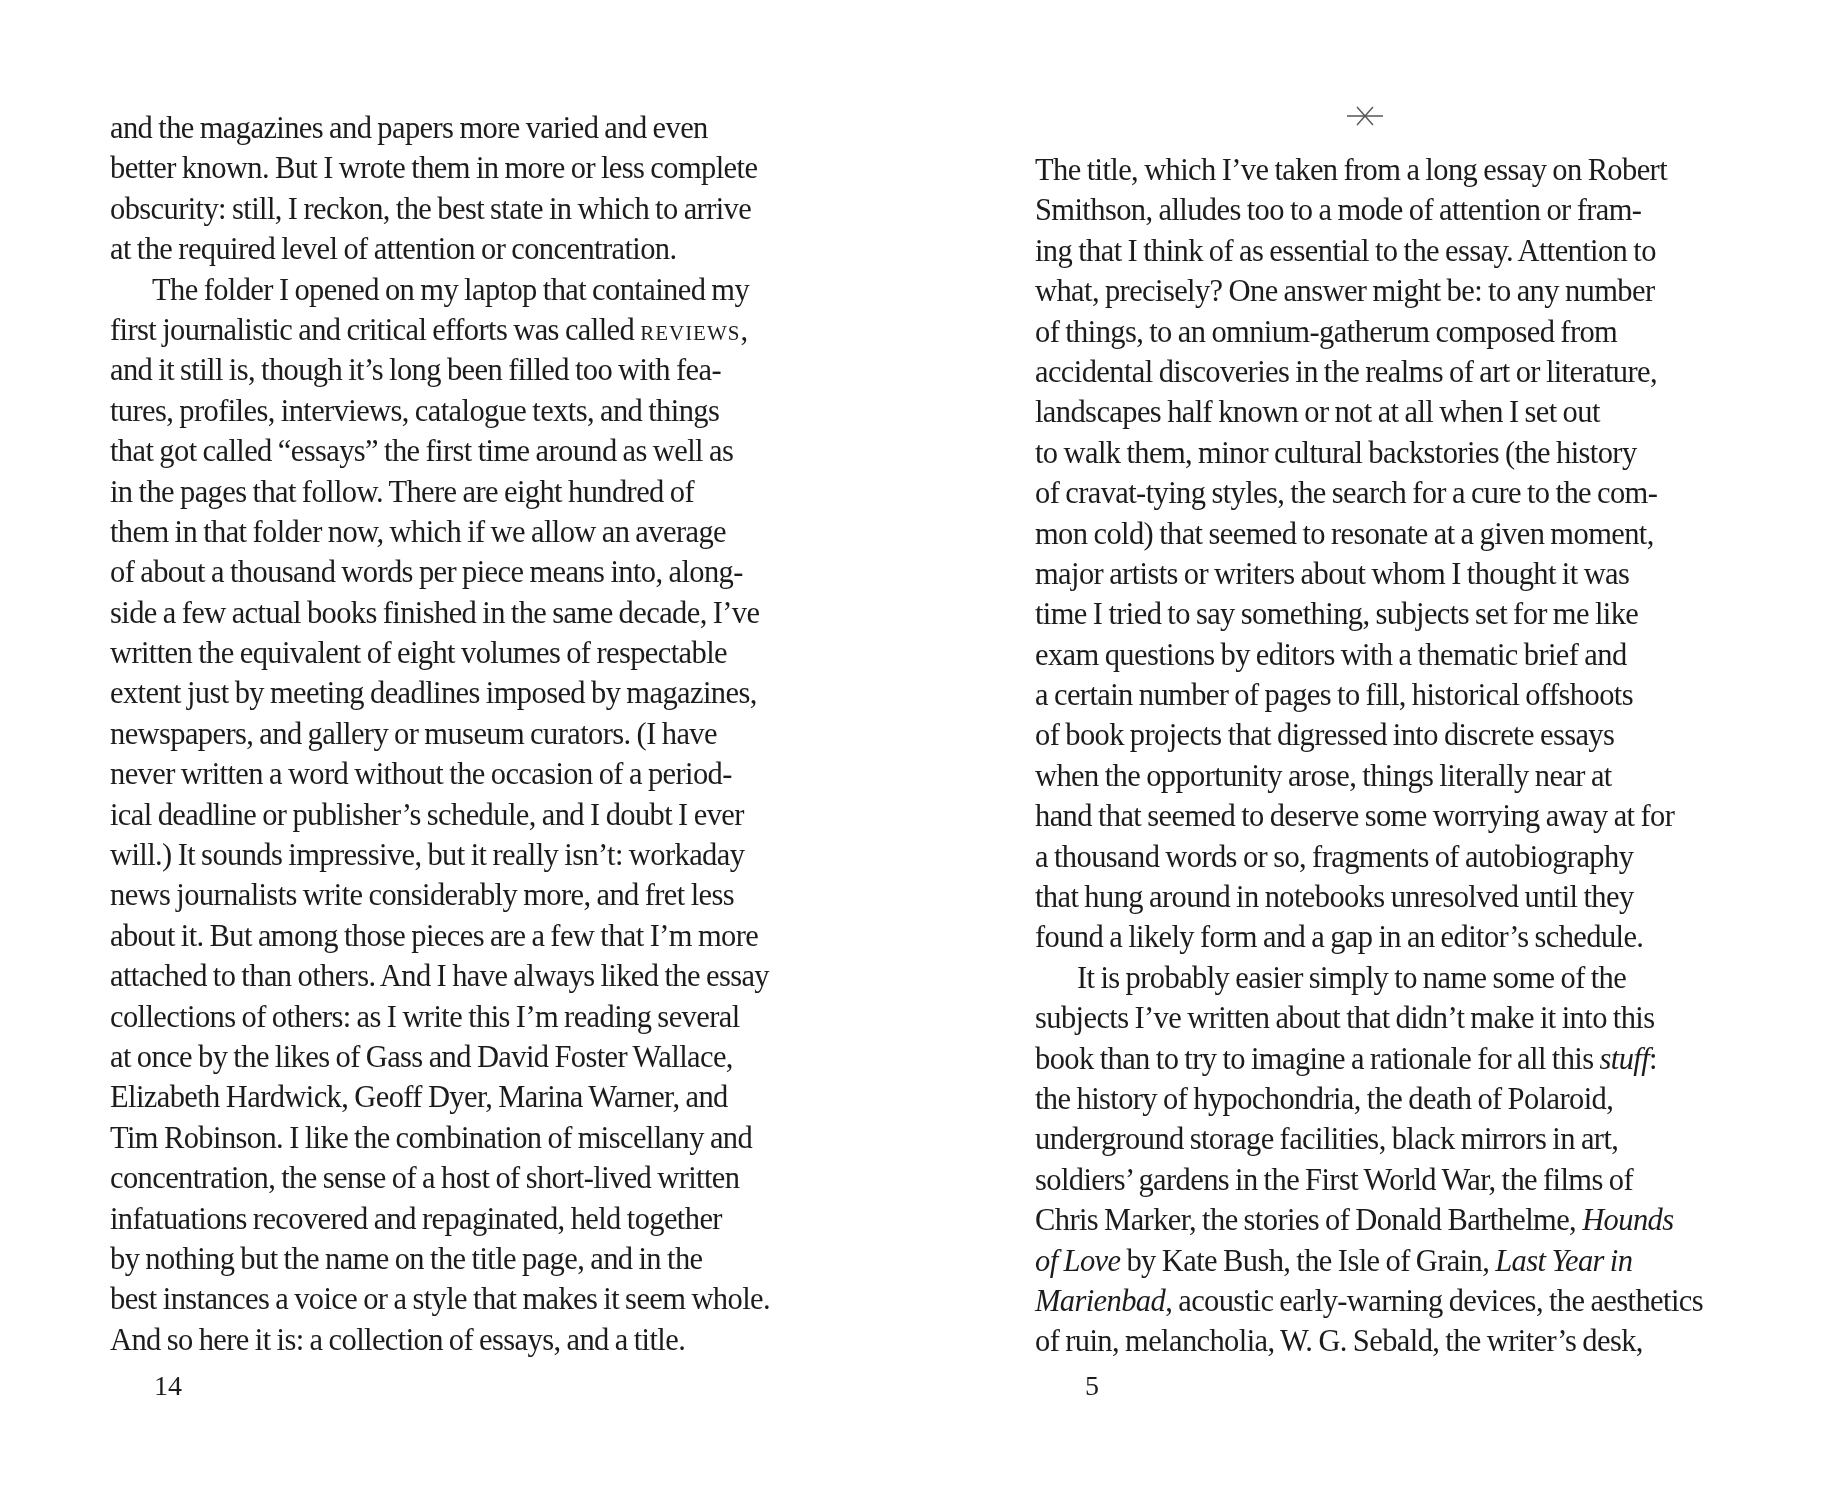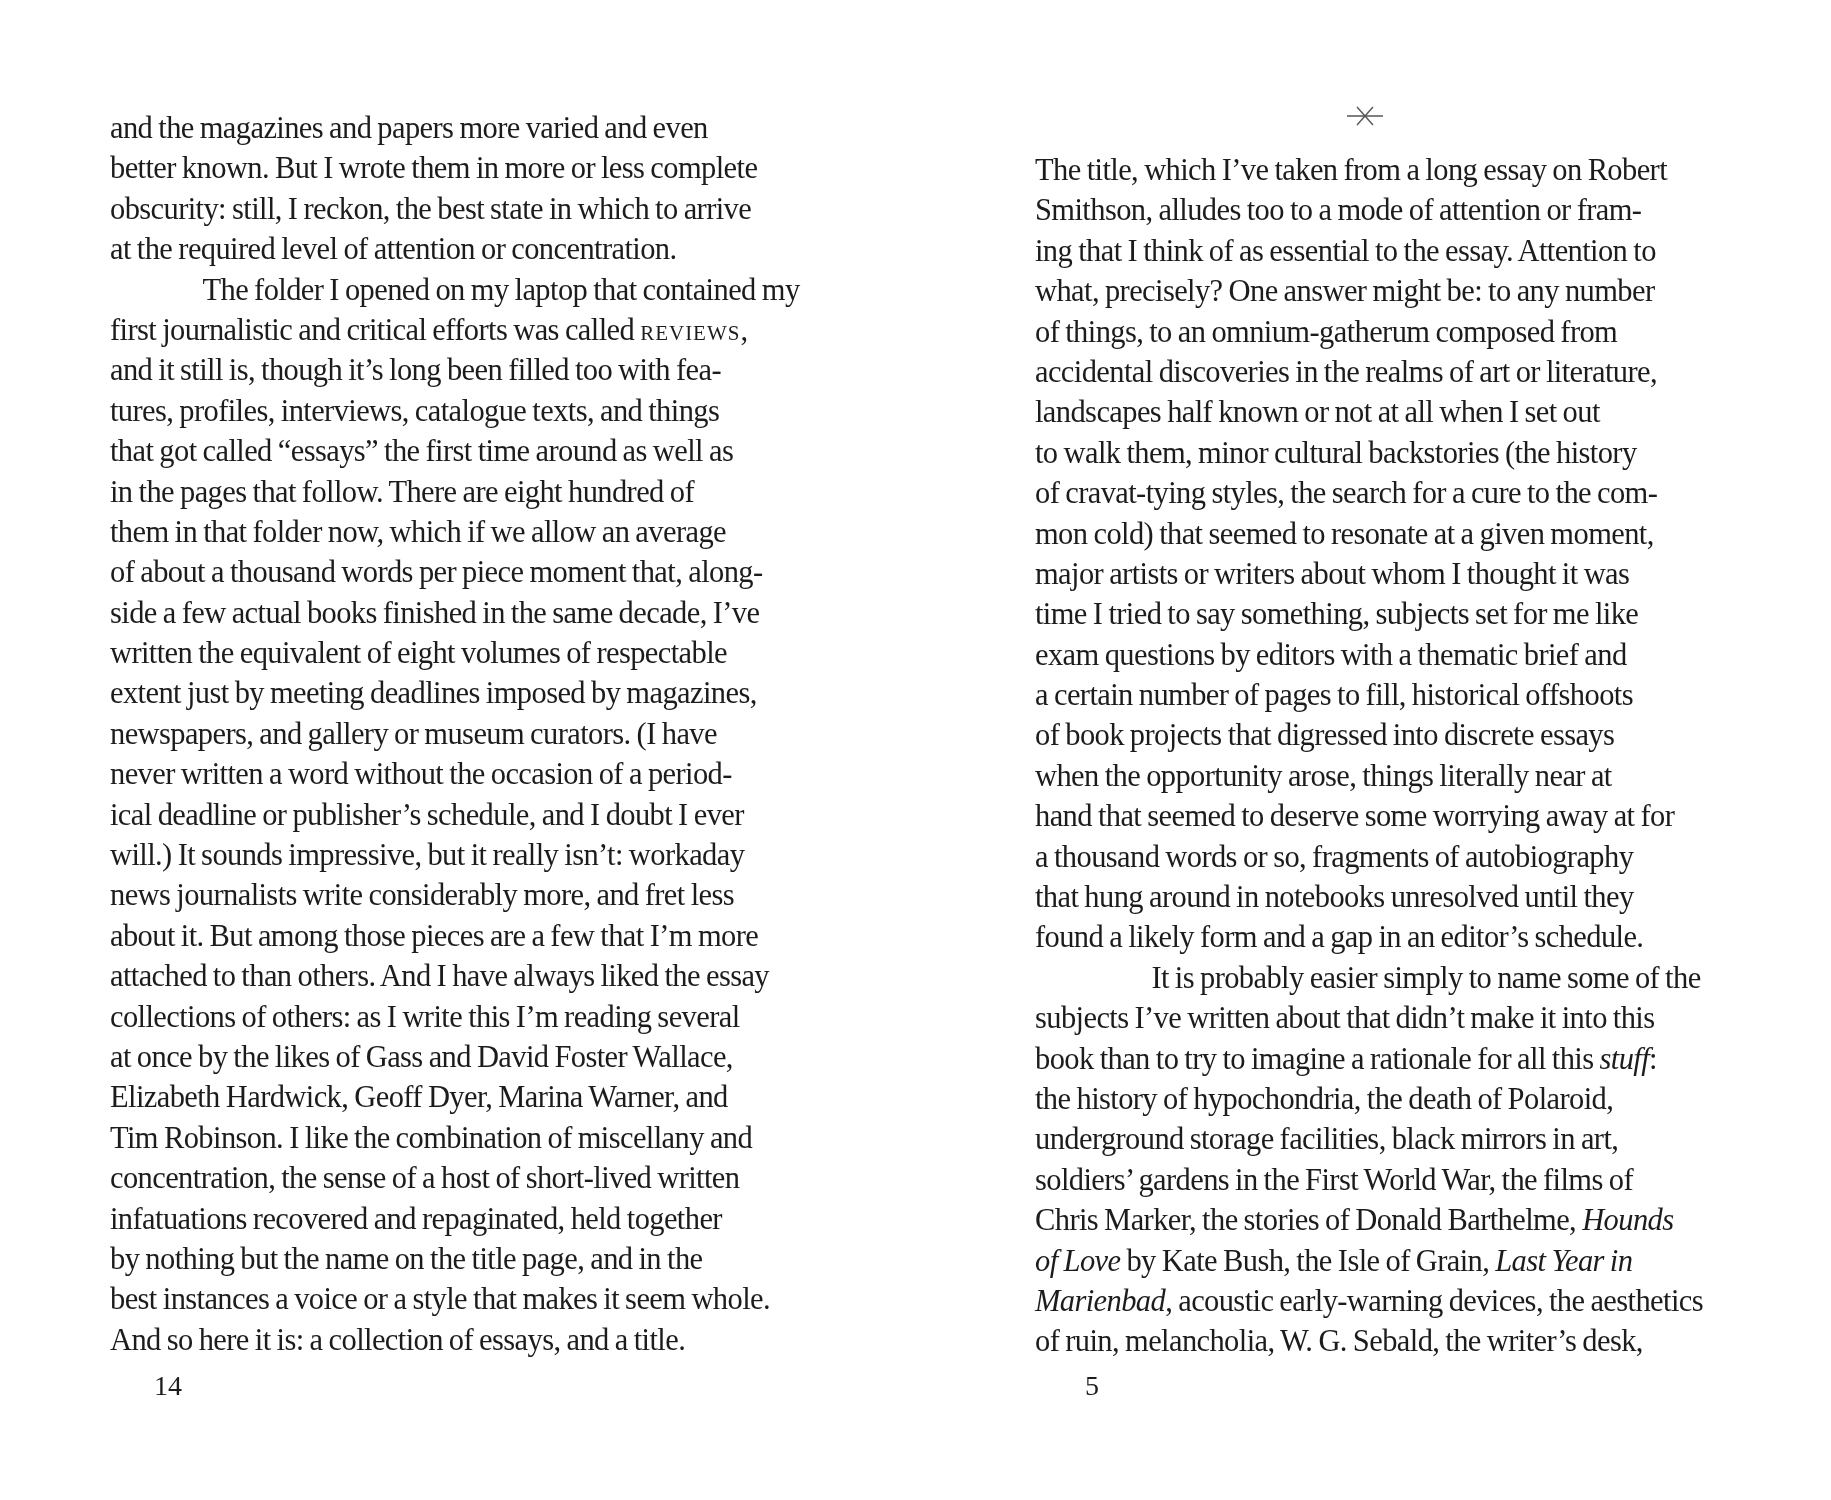--- a/index.html
+++ b/index.html
@@ -31,21 +31,21 @@
     word-spacing: -1px;
   }
   .page-left .text-block { left: 110px; top: 92px; width: 740px; }
   .page-right .text-block { left: 120px; top: 134px; width: 740px; }
 
   .line {
     display: block;
     white-space: nowrap;
     height: 40.4px;
   }
-  .indent { padding-left: 42px; text-align: center; }
+  .indent { padding-left: 42px; }
   .smallcaps {
     font-variant: small-caps;
     text-transform: lowercase;
     letter-spacing: 1px;
     text-align: center;
   }
   .it { font-style: italic; }
 
   .ornament {
     position: absolute;
@@ -72,21 +72,21 @@
       <div class="line">better known. But I wrote them in more or less complete</div>
       <div class="line">obscurity: still, I reckon, the best state in which to arrive</div>
       <div class="line">at the required level of attention or concentration.</div>
       <div class="line indent">The folder I opened on my laptop that contained my</div>
       <div class="line"><span>first journalistic and critical efforts was called </span><span class="smallcaps">Reviews</span><span>,</span></div>
       <div class="line">and it still is, though it’s long been filled too with fea-</div>
       <div class="line">tures, profiles, interviews, catalogue texts, and things</div>
       <div class="line">that got called “essays” the first time around as well as</div>
       <div class="line">in the pages that follow. There are eight hundred of</div>
       <div class="line">them in that folder now, which if we allow an average</div>
-      <div class="line">of about a thousand words per piece moment that, along-</div>
+      <div class="line">of about a thousand words per piece means into, along-</div>
       <div class="line">side a few actual books finished in the same decade, I’ve</div>
       <div class="line">written the equivalent of eight volumes of respectable</div>
       <div class="line">extent just by meeting deadlines imposed by magazines,</div>
       <div class="line">newspapers, and gallery or museum curators. (I have</div>
       <div class="line">never written a word without the occasion of a period-</div>
       <div class="line">ical deadline or publisher’s schedule, and I doubt I ever</div>
       <div class="line">will.) It sounds impressive, but it really isn’t: workaday</div>
       <div class="line">news journalists write considerably more, and fret less</div>
       <div class="line">about it. But among those pieces are a few that I’m more</div>
       <div class="line">attached to than others. And I have always liked the essay</div>

